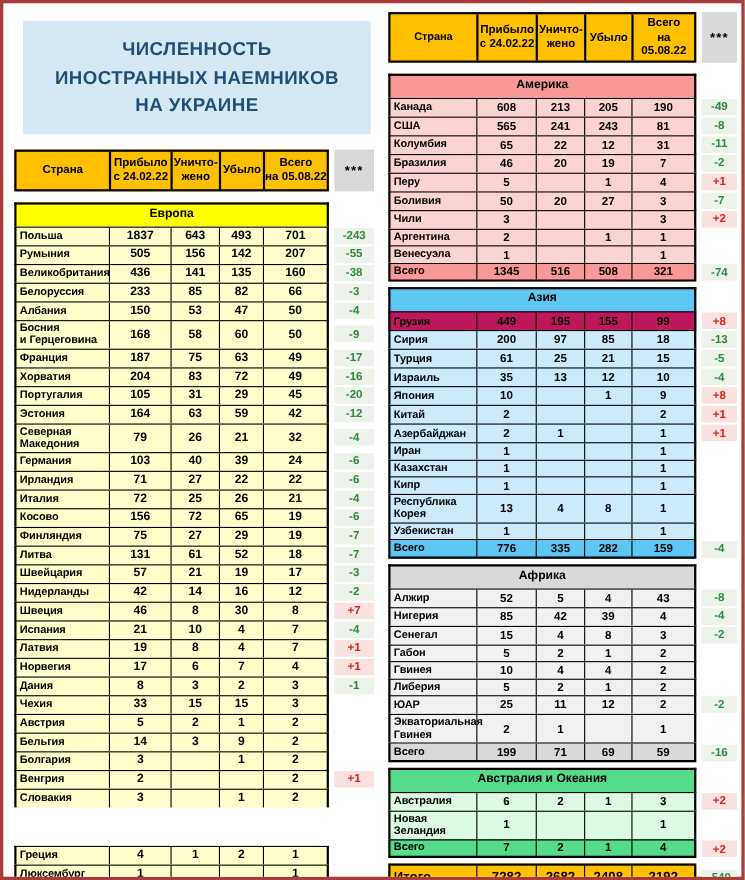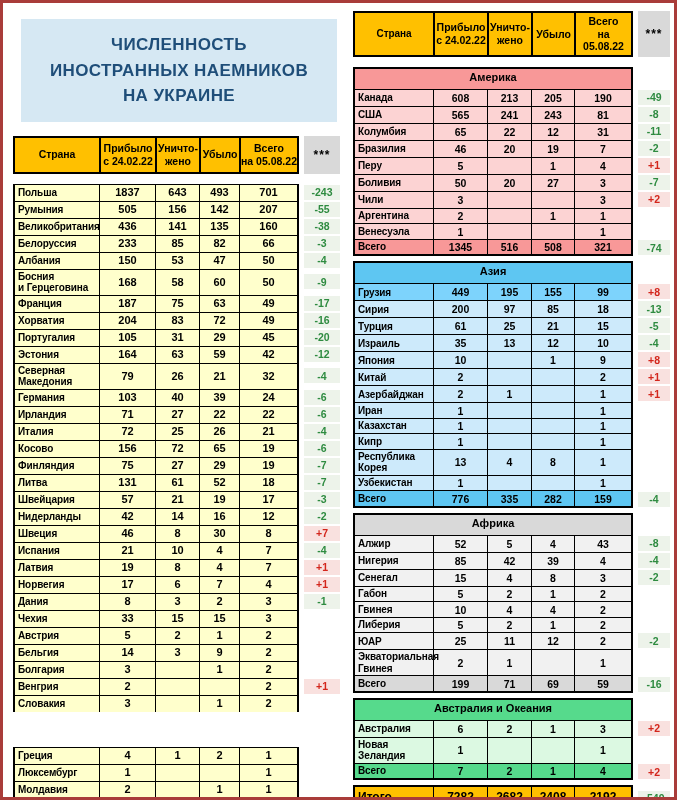--- a/index.html
+++ b/index.html
@@ -99,20 +99,23 @@
         <div class="cell num">Всего
 на 05.08.22</div>
       </div>
       <div class="dslot">
         <div class="note-box" style="background: rgb(217, 217, 217);">***</div>
       </div>
     </div>
 
     <div class="section t-left">
         <div class="srow">
+          <div class="rowbox" style="background: rgb(255, 255, 0);">
+            <div class="theader">Европа</div>
+          </div>
           <div class="dslot"></div>
         </div>
         <div class="srow">
           <div class="rowbox" style="background: rgb(255, 255, 204);">
             <div class="cell name">Польша</div>
             <div class="cell num">1837</div>
             <div class="cell num">643</div>
             <div class="cell num">493</div>
             <div class="cell num">701</div>
           </div>
@@ -655,21 +658,21 @@
         </div>
       </div>
     <div class="section t-right">
         <div class="srow">
           <div class="rowbox" style="background: rgb(94, 198, 242);">
             <div class="theader">Азия</div>
           </div>
           <div class="dslot"></div>
         </div>
         <div class="srow">
-          <div class="rowbox" style="background: #7dd3fc;">
+          <div class="rowbox" style="background: #be185d;">
             <div class="cell name">Грузия</div>
             <div class="cell num">449</div>
             <div class="cell num">195</div>
             <div class="cell num">155</div>
             <div class="cell num">99</div>
           </div>
           <div class="dslot">
             <span class="chip pos">+8</span>
           </div>
         </div>

